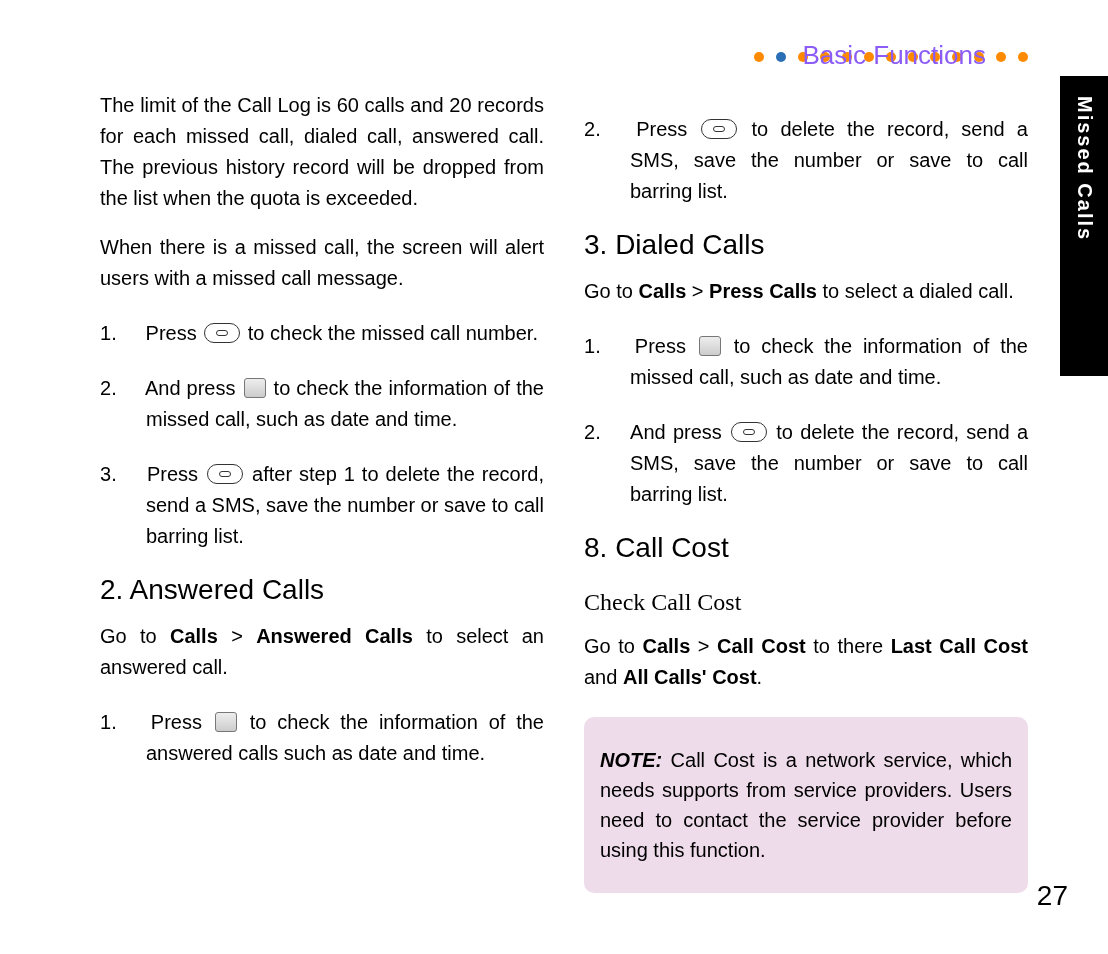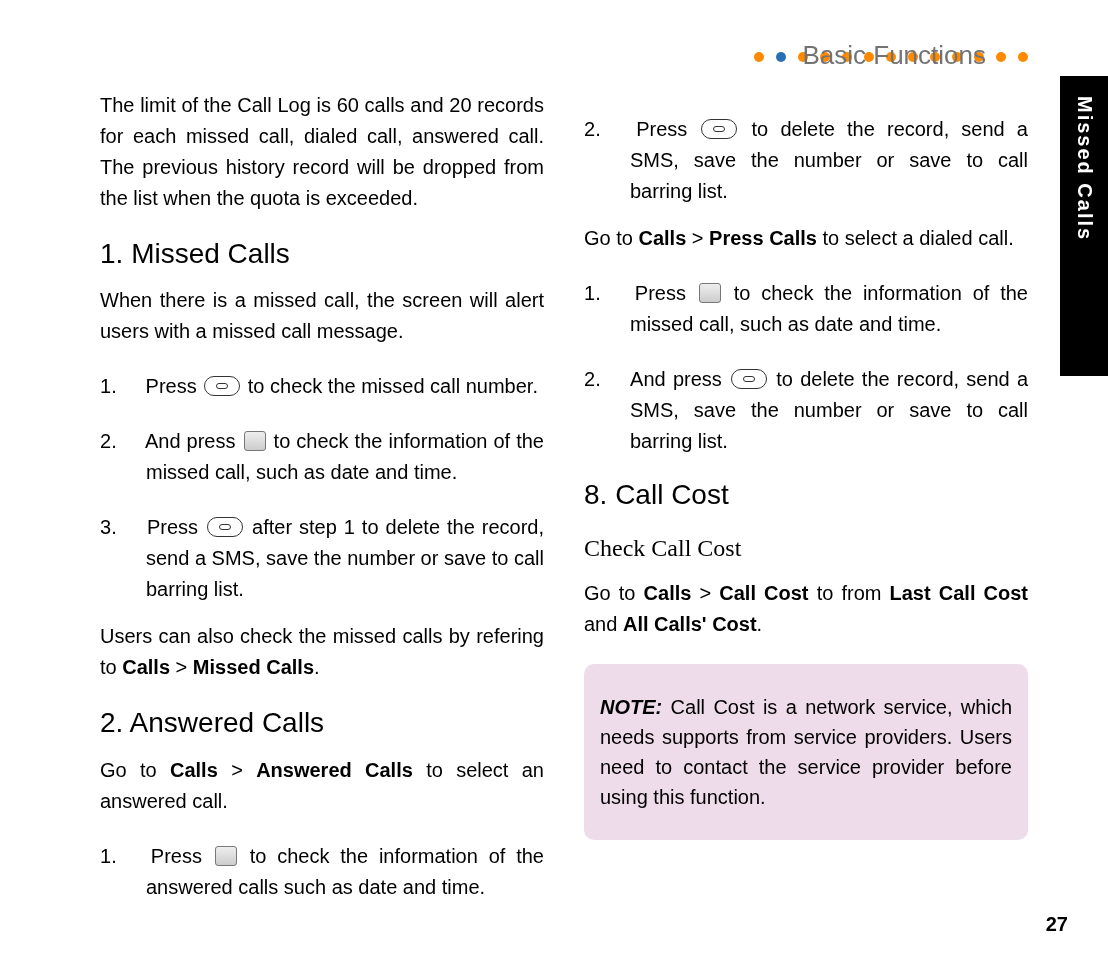--- a/index.html
+++ b/index.html
@@ -30,21 +30,21 @@
     width: 10px;
     height: 10px;
     border-radius: 50%;
   }
   .dot.orange { background: #ff8a00; }
   .dot.blue { background: #2a6fb5; }
   .header-title {
     position: absolute;
     right: 40px;
     top: 0;
-    color: #737373;
+    color: #8b5cf6;
     font-size: 26px;
     font-family: Arial, Helvetica, sans-serif;
     z-index: 2;
     background: transparent;
     padding: 0 2px;
   }
   .side-tab {
     position: absolute;
     right: 0;
     top: 76px;
@@ -155,23 +155,23 @@
     font-size: 20px;
     line-height: 1.5;
   }
   .note-label {
     font-weight: bold;
     font-style: italic;
   }
   .page-num {
     position: absolute;
     right: 40px;
-    bottom: 18px;
-    font-weight: bold;
-    font-size: 20px;
+    bottom: 42px;
+    font-weight: normal;
+    font-size: 28px;
   }
   strong { font-weight: bold; }
 </style>
 </head>
 <body>
 
 <div class="header-area">
   <div class="dots">
     <span class="dot orange"></span>
     <span class="dot blue"></span>
@@ -191,71 +191,68 @@
 </div>
 
 <div class="side-tab">
   <span class="side-tab-text">Missed Calls</span>
 </div>
 
 <div class="content">
   <div class="col">
     <div class="para">The limit of the Call Log is 60 calls and 20 records for each missed call, dialed call, answered call. The previous history record will be dropped from the list when the quota is exceeded.</div>
 
-    <h2 class="section">1. Missed Calls</h2>
     <div class="para">When there is a missed call, the screen will alert users with a missed call message.</div>
     <ol>
       <li>
         <span>Press </span><span class="btn-icon"></span><span> to check the missed call number.</span>
       </li>
       <li>
         <span>And press </span><span class="square-icon"></span><span> to check the information of the missed call, such as date and time.</span>
       </li>
       <li>
         <span>Press </span><span class="btn-icon"></span><span> after step 1 to delete the record, send a SMS, save the number or save to call barring list.</span>
       </li>
     </ol>
-    <div class="para">
-      <span>Users can also check the missed calls by refering to </span><strong>Calls</strong><span> &gt; </span><strong>Missed Calls</strong><span>.</span>
-    </div>
 
     <h2 class="section">2. Answered Calls</h2>
     <div class="para">
       <span>Go to </span><strong>Calls</strong><span> &gt; </span><strong>Answered Calls</strong><span> to select an answered call.</span>
     </div>
     <ol>
       <li>
         <span>Press </span><span class="square-icon"></span><span> to check the information of the answered calls such as date and time.</span>
       </li>
     </ol>
   </div>
 
   <div class="col">
     <ol start="2" style="counter-reset: item 1;">
       <li>
         <span>Press </span><span class="btn-icon"></span><span> to delete the record, send a SMS, save the number or save to call barring list.</span>
       </li>
     </ol>
 
+    <h2 class="section">3. Dialed Calls</h2>
     <div class="para">
       <span>Go to </span><strong>Calls</strong><span> &gt; </span><strong>Press Calls</strong><span> to select a dialed call.</span>
     </div>
     <ol>
       <li>
         <span>Press </span><span class="square-icon"></span><span> to check the information of the missed call, such as date and time.</span>
       </li>
       <li>
         <span>And press </span><span class="btn-icon"></span><span> to delete the record, send a SMS, save the number or save to call barring list.</span>
       </li>
     </ol>
 
     <h2 class="section">8. Call Cost</h2>
     <h3 class="subsection">Check Call Cost</h3>
     <div class="para">
-      <span>Go to </span><strong>Calls</strong><span> &gt; </span><strong>Call Cost</strong><span> to from </span><strong>Last Call Cost</strong><span> and </span><strong>All Calls' Cost</strong><span>.</span>
+      <span>Go to </span><strong>Calls</strong><span> &gt; </span><strong>Call Cost</strong><span> to there </span><strong>Last Call Cost</strong><span> and </span><strong>All Calls' Cost</strong><span>.</span>
     </div>
 
     <div class="note-box">
       <span class="note-label">NOTE:</span><span> Call Cost is a network service, which needs supports from service providers. Users need to contact the service provider before using this function.</span>
     </div>
   </div>
 </div>
 
 <div class="page-num">27</div>
 

